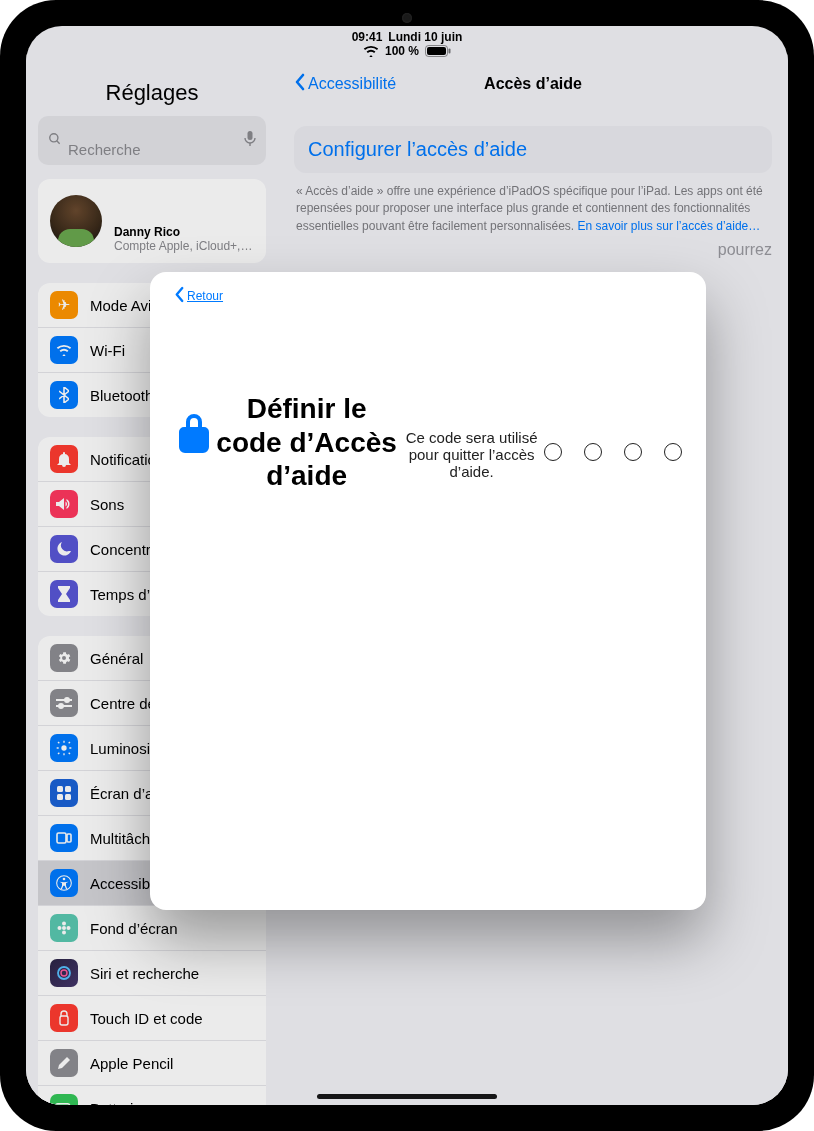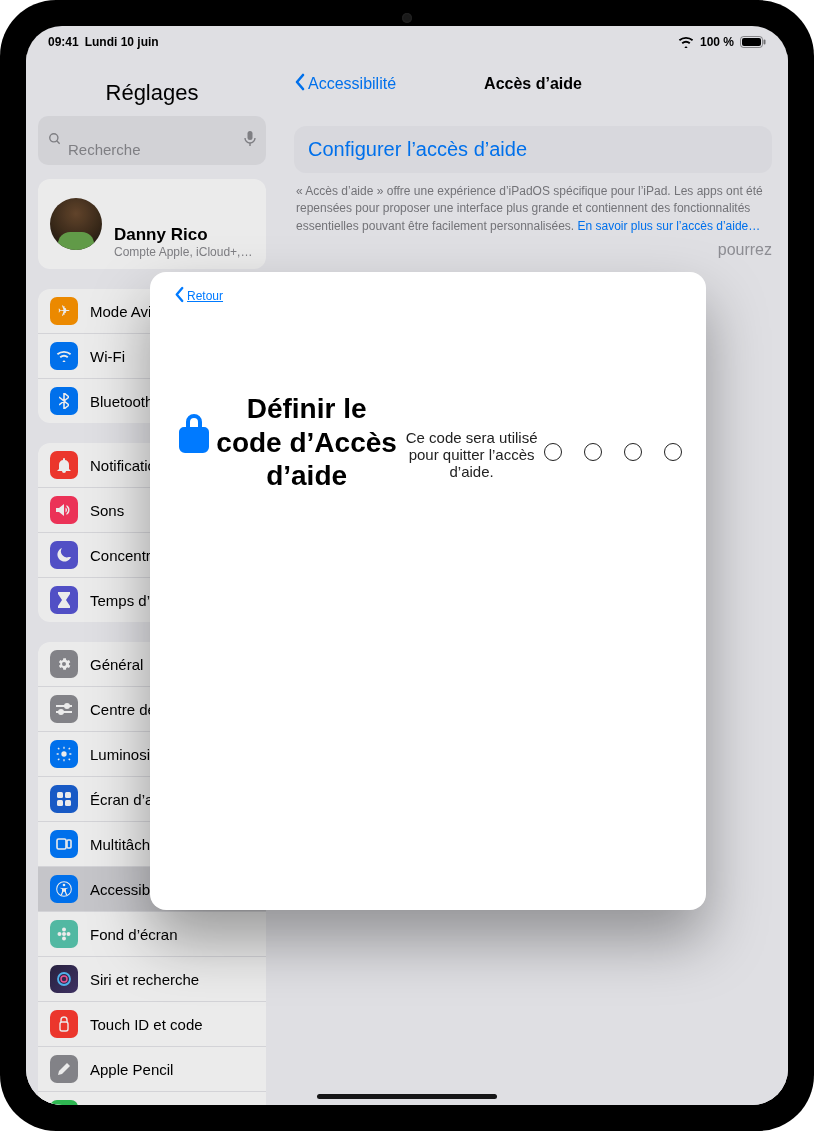--- a/index.html
+++ b/index.html
@@ -43,20 +43,21 @@
     top: 0; left: 0; right: 0;
     height: 28px;
     display: flex;
     justify-content: space-between;
     align-items: center;
     padding: 4px 22px 0 22px;
     font-size: 12px;
     font-weight: 600;
     color: #000;
     z-index: 5;
+    flex-direction: column;
   }
   .status-left { display: flex; gap: 6px; }
   .status-right { display: flex; align-items: center; gap: 6px; }
   .wifi-icon, .battery-icon { display: inline-flex; align-items: center; }
 
   
   .content {
     position: absolute;
     top: 28px; left: 0; right: 0; bottom: 0;
     display: flex;
@@ -112,21 +113,21 @@
     overflow: hidden;
   }
   .avatar::after{
     content:"";
     position:absolute;
     bottom:-4px; left:8px; right:8px; height:22px;
     background:#6aa84f;
     border-radius:12px 12px 0 0;
   }
   .profile-text { overflow: hidden; }
-  .profile-name { font-size: 17px; font-weight: 600; margin-top: 36px; }
+  .profile-name { font-size: 12px; font-weight: 600; margin-top: 36px; }
   .profile-sub { font-size: 12px; color: #8a8a8f; white-space: nowrap; overflow:hidden; text-overflow:ellipsis;}
 
   
   .group {
     margin-top: 20px;
     background: #fff;
     border-radius: 12px;
     overflow: hidden;
   }
   .row {

